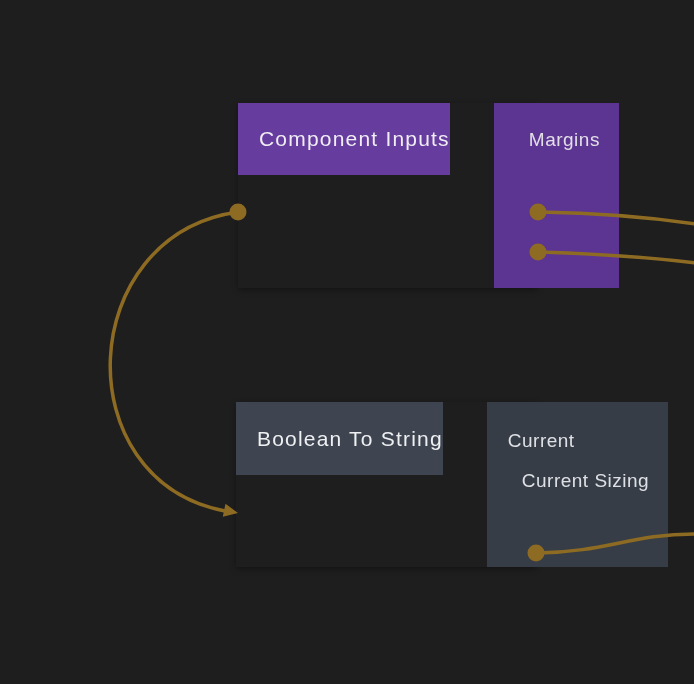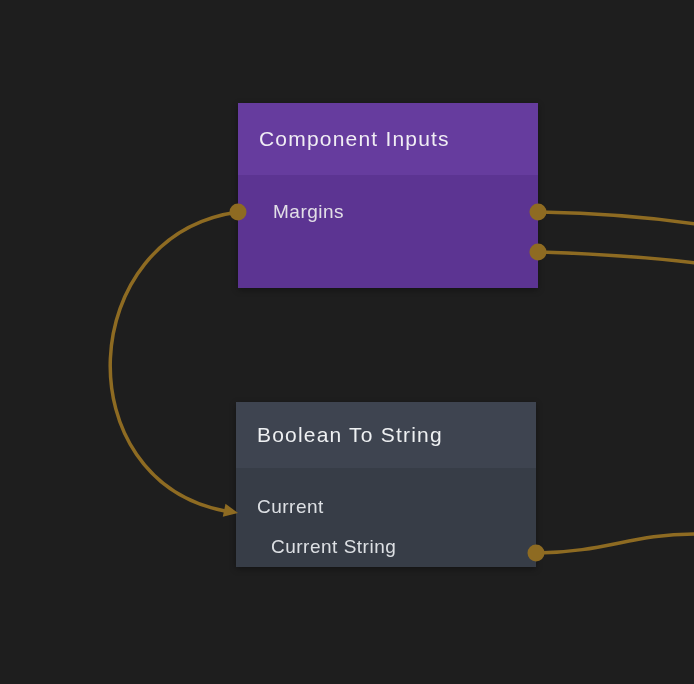--- a/index.html
+++ b/index.html
@@ -14,22 +14,23 @@
   }
   .canvas {
     position: relative;
     width: 694px;
     height: 684px;
     background: #1e1e1e;
   }
   .node {
     position: absolute;
     display: flex;
-    flex-direction: column;
+    flex-direction: row;
     box-shadow: 0 2px 6px rgba(0,0,0,0.35);
+    gap: 44px;
   }
   .node-header {
     background: var(--header-color);
     display: flex;
     align-items: center;
     padding-left: 21px;
   }
   .node-title {
     font-size: 21px;
     letter-spacing: 1.2px;
@@ -96,21 +97,21 @@
 
   <div class="node node-2" style="--header-color: #3e4450; --body-color: #373d47; --title-color: #eef0f2; --label-color: #dde0e4;">
     <div class="node-header">
       <span class="node-title">Boolean To String</span>
     </div>
     <div class="node-body">
       <div class="port-row row-left-only">
         <span class="port-label">Current</span>
       </div>
       <div class="port-row row-right-only">
-        <span class="port-label">Current String</span>
+        <span class="port-label">Current Sizing</span>
       </div>
     </div>
   </div>
 
   <svg class="wires" width="694" height="684" viewBox="0 0 694 684">
 
     <path class="wire" d="M 238 212 C 75 235, 65 480, 225 511"></path>
     <polygon class="wire-arrowhead" points="238,513 222.8,516.8 225.5,503.7"></polygon>
 
     <path class="wire" d="M 540 212 C 600 213, 648 217, 696 224"></path>

